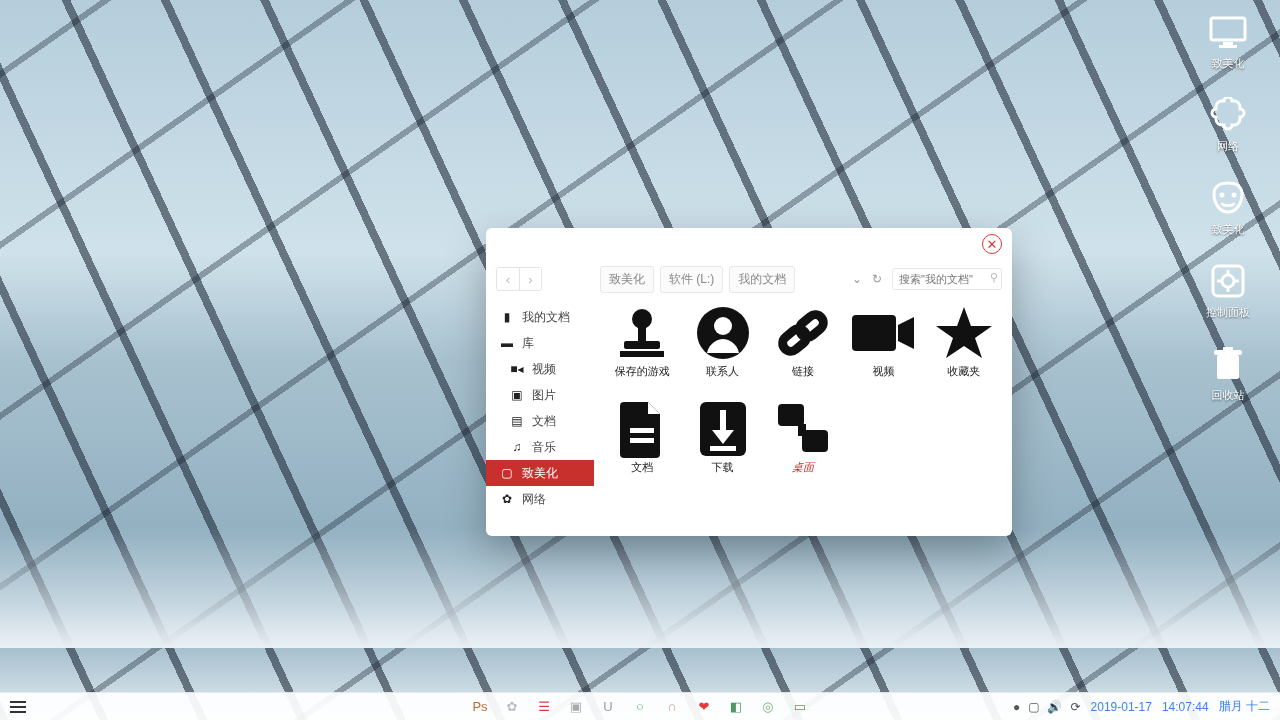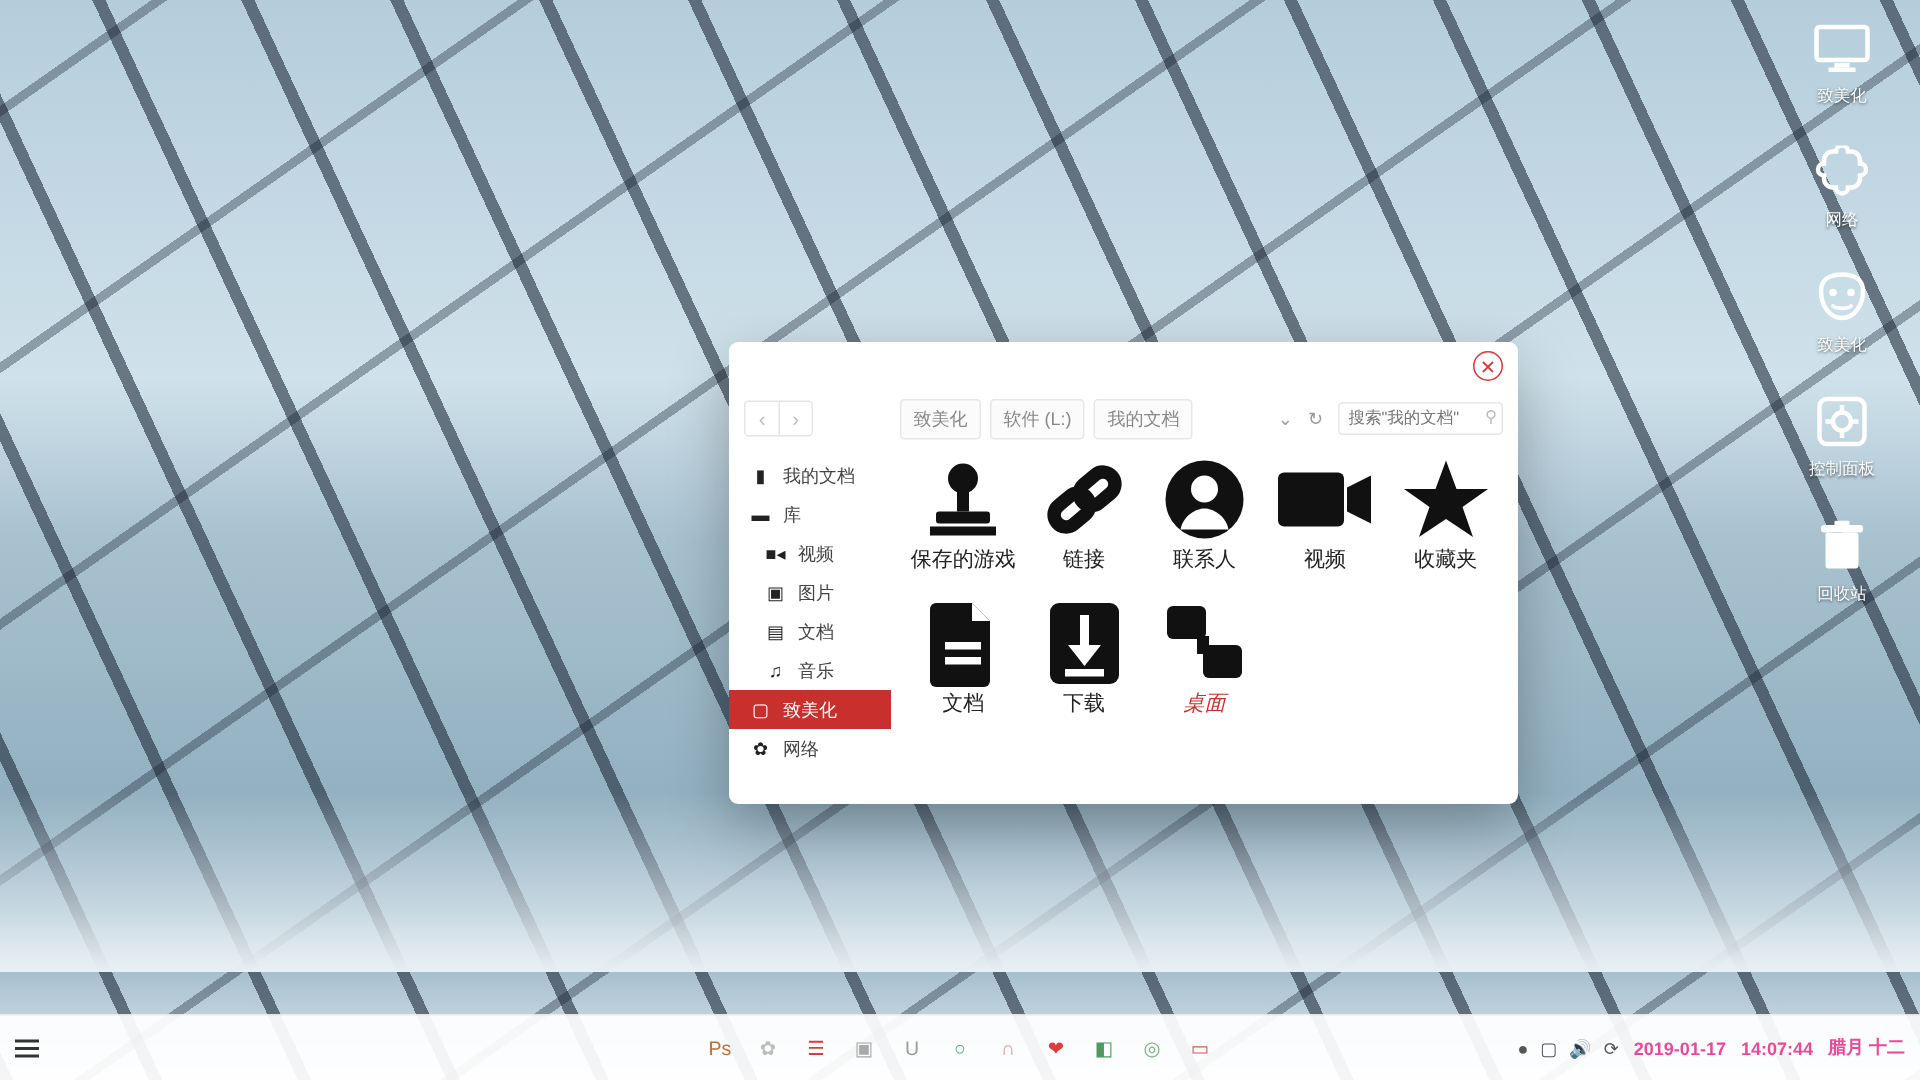--- a/index.html
+++ b/index.html
@@ -60,37 +60,37 @@
   .sidebar { width: 108px; padding: 4px 0 10px; font-size:12px; color:#444; }
   .sb-item { height:26px; display:flex; align-items:center; gap:8px; padding:0 10px 0 14px; cursor:pointer; }
   .sb-item .ic { width:14px; display:inline-flex; justify-content:center; color:#222; }
   .sb-item.child { padding-left: 24px; }
   .sb-item.active { background:#c7302c; color:#fff; }
   .sb-item.active .ic { color:#fff; }
 
   .grid { flex:1; padding: 4px 10px 0 10px; display:grid; grid-template-columns: repeat(5, 1fr); grid-auto-rows: 92px; gap: 4px 4px; }
   .file { display:flex; flex-direction:column; align-items:center; justify-content:flex-start; cursor:pointer; color:#222; }
   .file .big { height:58px; display:flex; align-items:center; justify-content:center; }
-  .file .cap { font-size:14px; margin-top:2px; text-align:center; }
+  .file .cap { font-size:11px; margin-top:2px; text-align:center; }
   .file.hover .cap { color:#c7302c;font-style:italic; }
 
   
   .taskbar {
-    position:absolute; left:0; right:0; bottom:0; height:44px; background: rgba(255,255,255,0.92);
+    position:absolute; left:0; right:0; bottom:0; height:28px; background: rgba(255,255,255,0.92);
     border-top:1px solid rgba(0,0,0,.07);
     display:flex; align-items:center; padding:0 10px; font-size:12px; color:#444;
   }
   .tb-left { display:flex; align-items:center; gap:14px; }
   .menu-btn { cursor:pointer; display:flex; flex-direction:column; gap:3px; }
   .menu-btn span { display:block; width:16px; height:2px; background:#333; }
   .tb-center { position:absolute; left:50%; transform:translateX(-50%); display:flex; gap:16px; align-items:center; }
   .tb-center .app { width:16px; height:16px; display:flex; align-items:center; justify-content:center; cursor:pointer; font-size:13px; }
   .tb-sysright { margin-left:auto; display:flex; align-items:center; gap:10px; }
   .tray { display:flex; align-items:center; gap:8px; color:#555; }
-  .clock { color:#ec4899;font-weight:bold; }
+  .clock { color:#3b82f6; }
 
   svg { display:block; }
 </style>
 </head>
 <body>
 
 <div class="wallpaper"></div>
 
 <div class="desktop-icons">
   <div class="desktop-icon">
@@ -217,38 +217,38 @@
               <circle cx="28" cy="12" r="10" fill="#111"></circle>
               <rect x="24" y="18" width="8" height="16" fill="#111"></rect>
               <rect x="10" y="34" width="36" height="8" rx="2" fill="#111"></rect>
               <rect x="6" y="44" width="44" height="6" fill="#111"></rect>
             </svg>
         </div>
         <div class="cap">保存的游戏</div>
       </div>
       <div class="file">
         <div class="big">
+          <svg width="56" height="56" viewBox="0 0 56 56">
+              <circle cx="28" cy="28" r="26" fill="#111"></circle>
+              <circle cx="28" cy="21" r="9" fill="#fff"></circle>
+              <path d="M12 48c2-10 11-14 16-14s14 4 16 14" fill="#fff"></path>
+            </svg>
+        </div>
+        <div class="cap">联系人</div>
+      </div>
+      <div class="file">
+        <div class="big">
           <svg width="60" height="56" viewBox="0 0 60 56">
               <g transform="rotate(-40 30 28)">
                 <rect x="6" y="20" width="26" height="16" rx="8" fill="none" stroke="#111" stroke-width="9"></rect>
                 <rect x="28" y="20" width="26" height="16" rx="8" fill="none" stroke="#111" stroke-width="9"></rect>
               </g>
             </svg>
         </div>
         <div class="cap">链接</div>
-      </div>
-      <div class="file">
-        <div class="big">
-          <svg width="56" height="56" viewBox="0 0 56 56">
-              <circle cx="28" cy="28" r="26" fill="#111"></circle>
-              <circle cx="28" cy="21" r="9" fill="#fff"></circle>
-              <path d="M12 48c2-10 11-14 16-14s14 4 16 14" fill="#fff"></path>
-            </svg>
-        </div>
-        <div class="cap">联系人</div>
       </div>
       <div class="file">
         <div class="big">
           <svg width="66" height="48" viewBox="0 0 66 48">
               <rect x="2" y="6" width="44" height="36" rx="4" fill="#111"></rect>
               <polygon points="48,16 64,8 64,40 48,32" fill="#111"></polygon>
             </svg>
         </div>
         <div class="cap">视频</div>
       </div>

